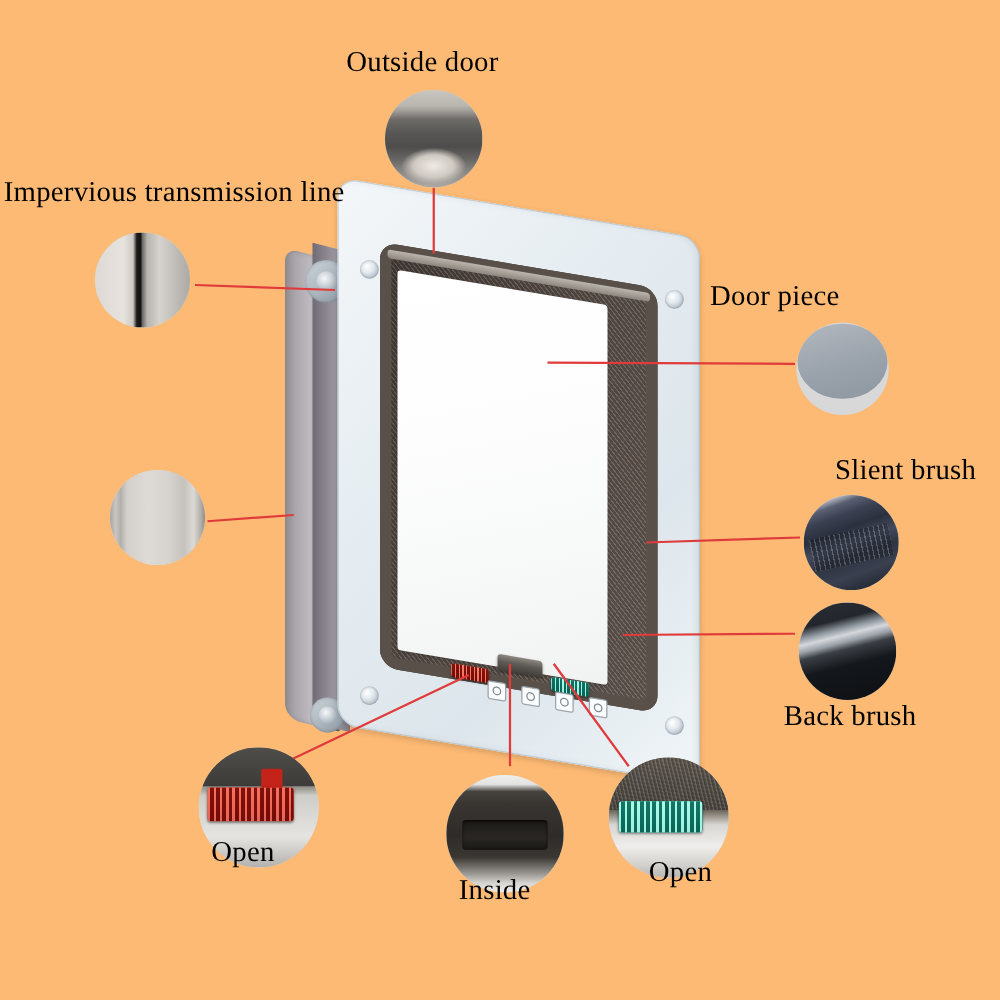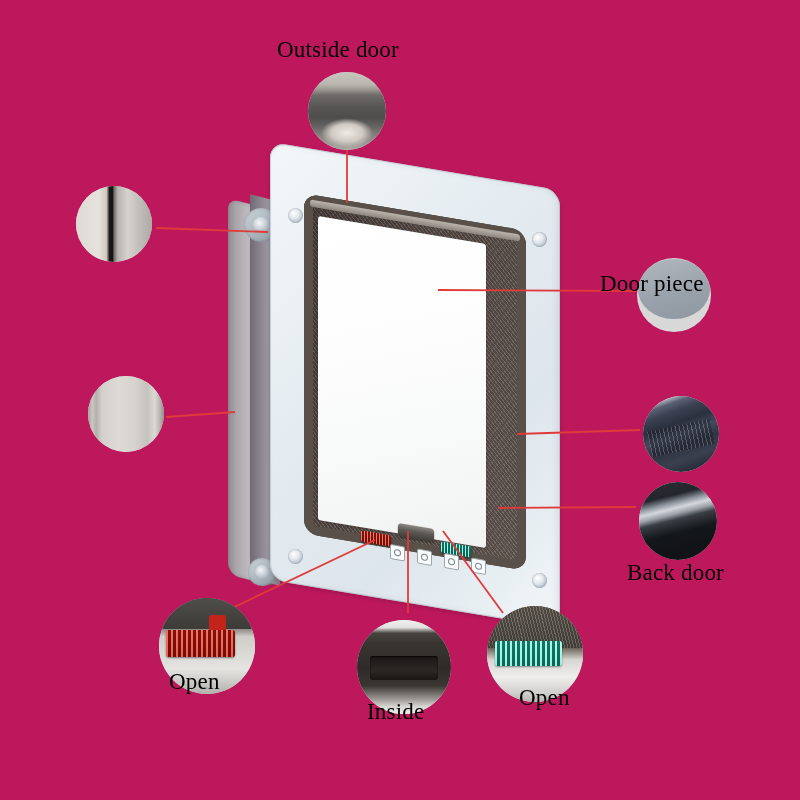--- a/index.html
+++ b/index.html
@@ -422,21 +422,21 @@
     left: 3px; top: 3px;
     width: 7px; height: 7px;
     border: 1px solid #7d8890;
     border-radius: 50%;
     box-sizing: border-box;
   }
 </style>
 </head>
 <body>
 
-<div id="stage" style="background: #be185d;">
+<div id="stage" style="background: #fdba74;">
 
   <div id="product">
     <div class="side-wall"></div>
     <div class="side-wall-2"></div>
 
     <div class="ear">
       <div class="bolt"></div>
     </div>
     <div class="ear bottom">
       <div class="bolt"></div>
@@ -534,19 +534,21 @@
   <div class="detail d-opengreen" style="left: 487px; top: 606px; width: 96px; height: 96px;">
     <div class="inner">
       <div class="brushtop"></div>
       <div class="slider teal">
         <div class="teeth"></div>
       </div>
     </div>
   </div>
 
   <div class="label" style="left: 277px; top: 38px;">Outside door</div>
-  <div class="label" style="left: 600px; top: 225px; margin-top: 47px;">Door piece</div>
-  <div class="label" style="left: 627px; top: 561px;">Back door</div>
+  <div class="label" style="left: 3px; top: 142px;">Impervious transmission line</div>
+  <div class="label" style="left: 568px; top: 225px;">Door piece</div>
+  <div class="label" style="left: 668px; top: 364px;">Slient brush</div>
+  <div class="label" style="left: 627px; top: 561px;">Back brush</div>
   <div class="label" style="left: 169px; top: 670px;">Open</div>
   <div class="label" style="left: 367px; top: 700px;">Inside</div>
   <div class="label" style="left: 519px; top: 686px;">Open</div>
 
 </div>
 
 </body></html>

